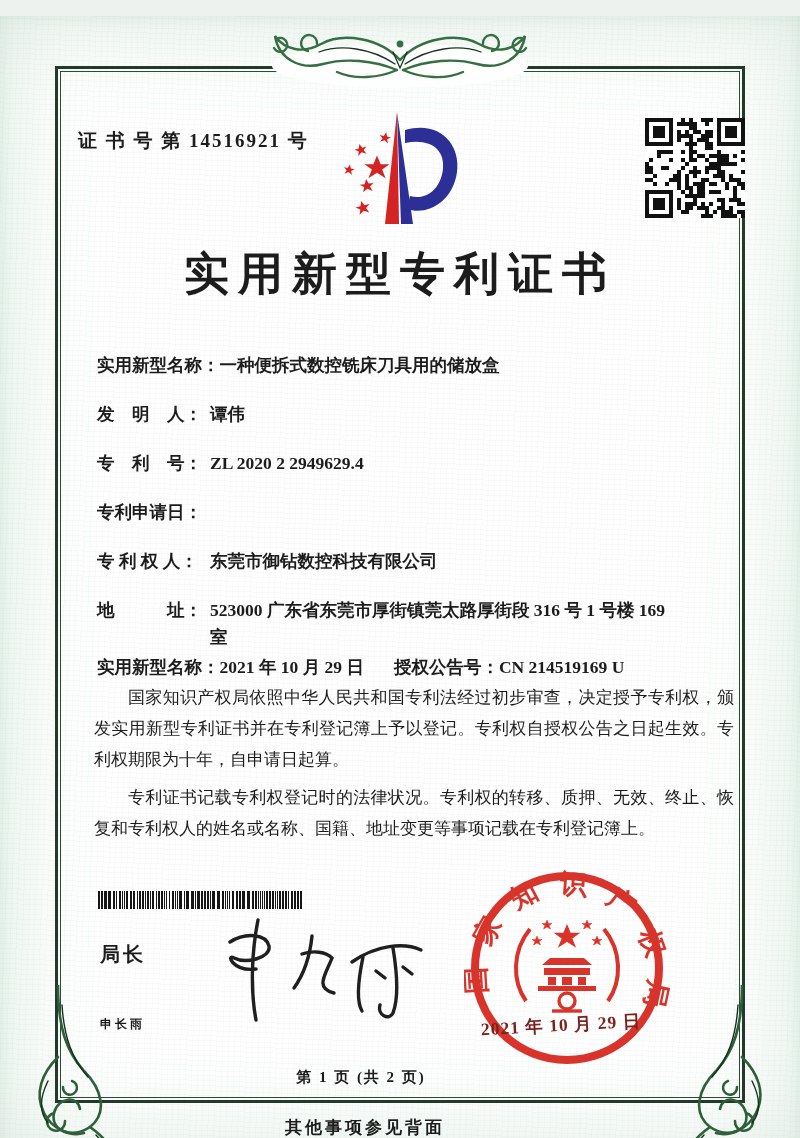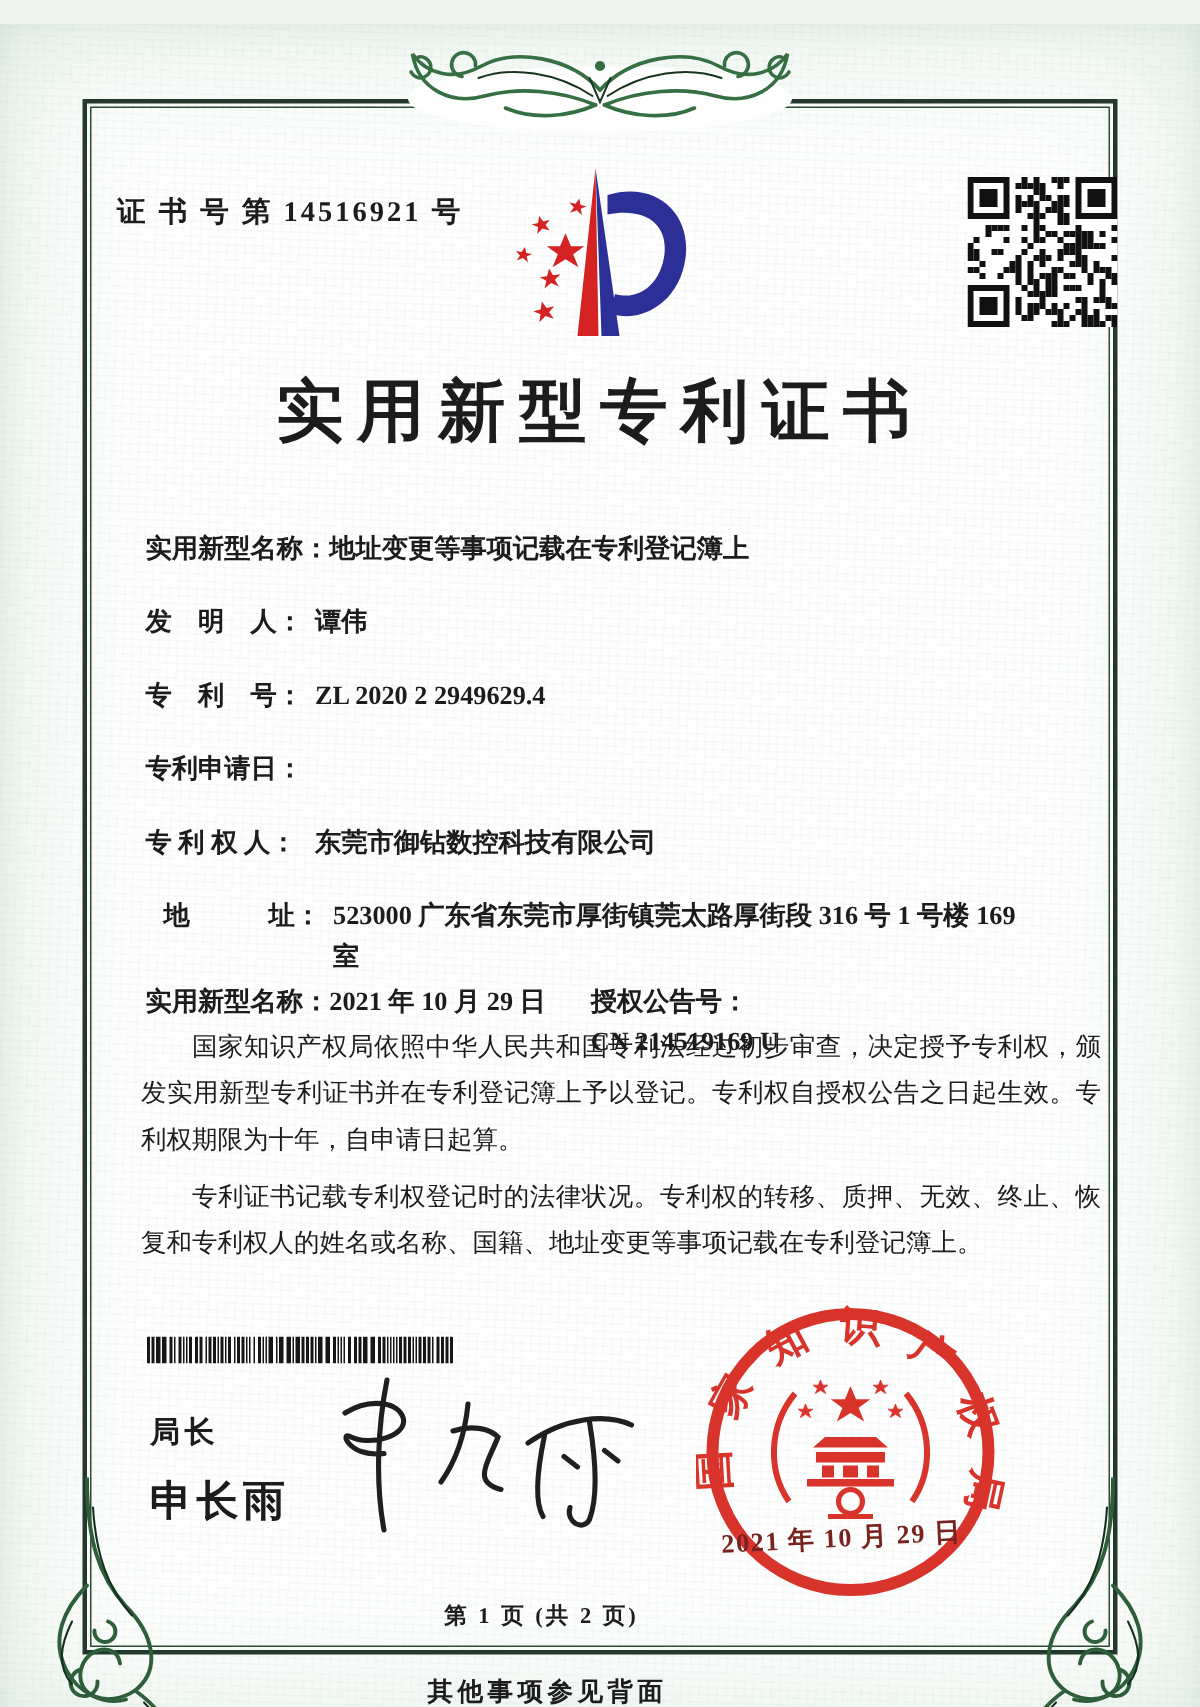--- a/index.html
+++ b/index.html
@@ -26,28 +26,28 @@
   .logo{position:absolute;left:333px;top:90px;width:134px;height:128px;}
   .qr{position:absolute;left:645px;top:102px;width:100px;height:100px;background:#fff;}
   .title{
     position:absolute;left:55px;right:55px;top:228px;margin:0;
     text-align:center;font-size:45px;font-weight:700;letter-spacing:9px;
   }
   .fields{position:absolute;left:97px;top:336px;right:66px;font-size:17.5px;font-weight:600;}
   .row{display:flex;align-items:flex-start;line-height:27px;margin-bottom:22px;}
   .row .lab{flex:0 0 auto;min-width:113px;white-space:nowrap;}
   .row .val{flex:1 1 auto;}
-  .row-address{margin-bottom:3px;justify-content:center;}
+  .row-address{margin-bottom:3px;}
   .row-address .val{white-space:pre-line;max-width:500px;}
-  .grant-pair{margin-left:30px;display:flex;flex-direction:column;}
+  .grant-pair{margin-left:30px;display:flex;}
   .paras{position:absolute;left:94px;right:66px;top:666px;font-size:17px;font-weight:500;}
   .paras p{margin:0 0 7px 0;text-indent:2em;line-height:31px;text-align:justify;}
   .barcode{position:absolute;left:98px;top:875px;width:206px;height:18px;}
   .sig-title{position:absolute;left:100px;top:925px;font-size:20px;font-weight:600;letter-spacing:3px;}
-  .sig-name{position:absolute;left:100px;top:966px;font-size:28px;font-weight:600;letter-spacing:3px;}
+  .sig-name{position:absolute;left:100px;top:1000px;font-size:12px;font-weight:600;letter-spacing:3px;}
   .sig-draw{position:absolute;left:206px;top:892px;width:220px;height:118px;}
   .seal{position:absolute;left:464px;top:849px;width:206px;height:206px;}
   .seal svg{position:absolute;inset:0;}
   .seal-date{
     position:absolute;left:-12px;right:0;top:148px;text-align:center;
     color:#79231f;font-size:17.5px;font-weight:700;letter-spacing:1px;
     transform:rotate(-3deg);
   }
   .footer-page{position:absolute;left:12px;right:90px;top:1052px;text-align:center;font-size:15px;font-weight:600;letter-spacing:2px;}
   .footer-note{position:absolute;left:0;right:70px;top:1100px;text-align:center;font-size:17px;font-weight:600;letter-spacing:3px;}
@@ -339,21 +339,21 @@
       <rect x="0" y="72" width="28" height="28" fill="#111"></rect>
       <rect x="4" y="76" width="20" height="20" fill="#fff"></rect>
       <rect x="8" y="80" width="12" height="12" fill="#111"></rect>
     </svg>
 
   <h1 class="title">实用新型专利证书</h1>
 
   <div class="fields">
     <div class="row">
       <span class="lab">实用新型名称：</span>
-      <span class="val">地址变更等事项记载在专利登记簿上</span>
+      <span class="val">一种便拆式数控铣床刀具用的储放盒</span>
     </div>
     <div class="row">
       <span class="lab">发　明　人：</span>
       <span class="val">谭伟</span>
     </div>
     <div class="row">
       <span class="lab">专　利　号：</span>
       <span class="val">ZL 2020 2 2949629.4</span>
     </div>
     <div class="row">

